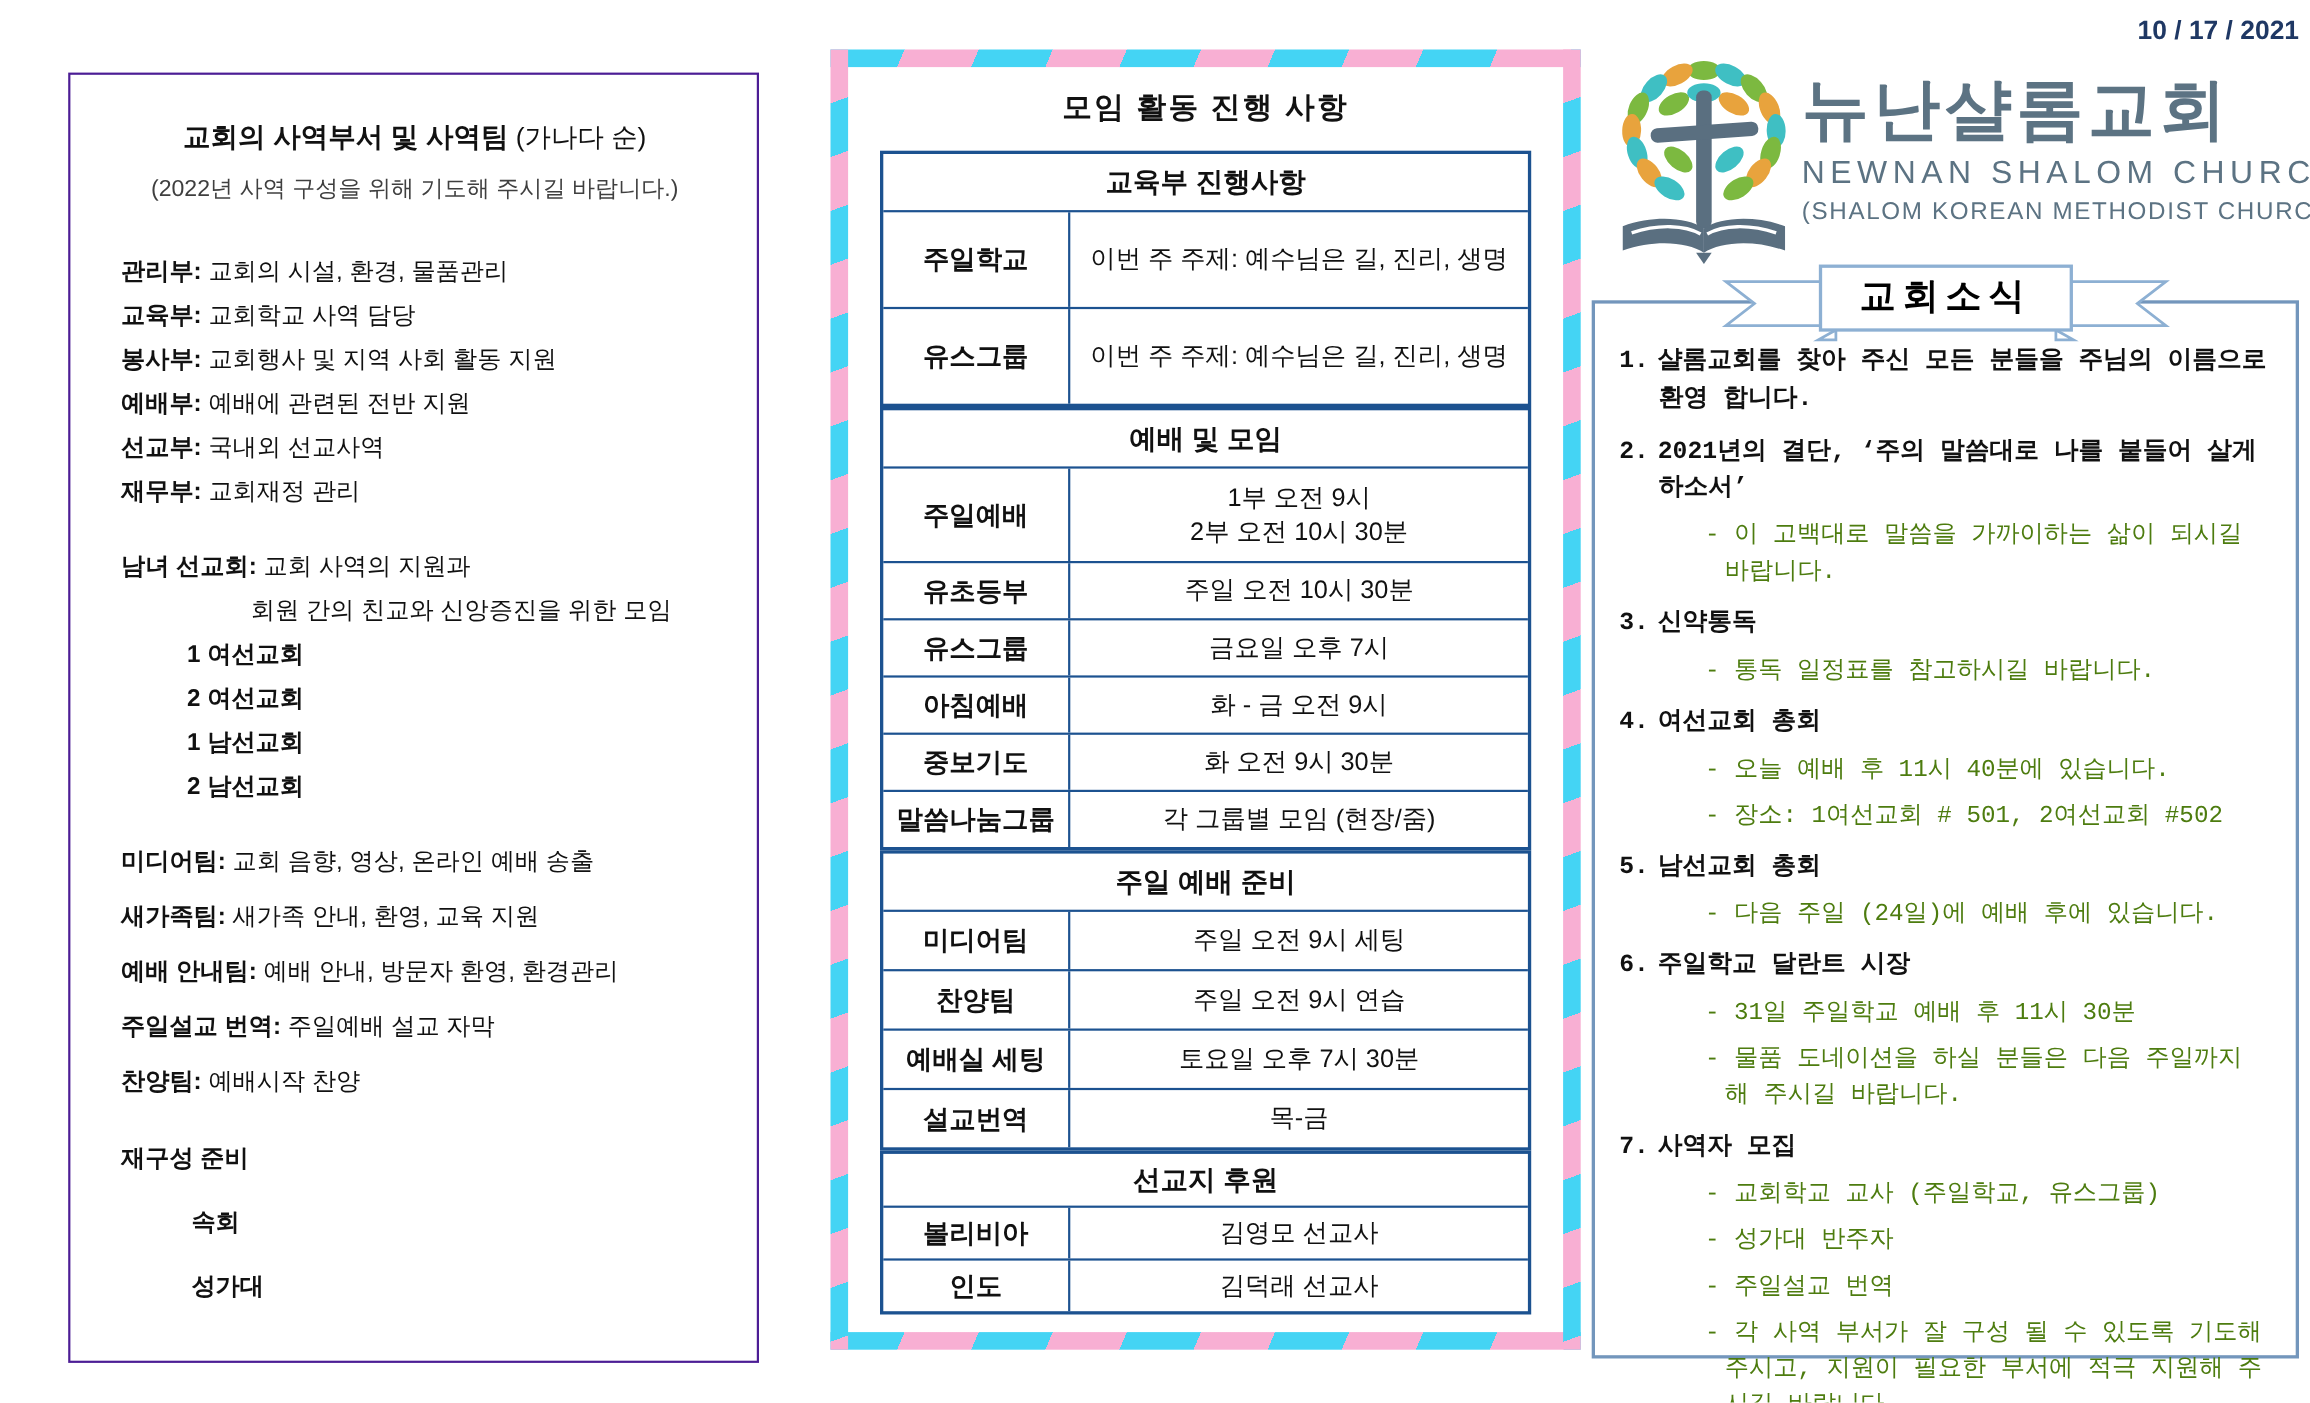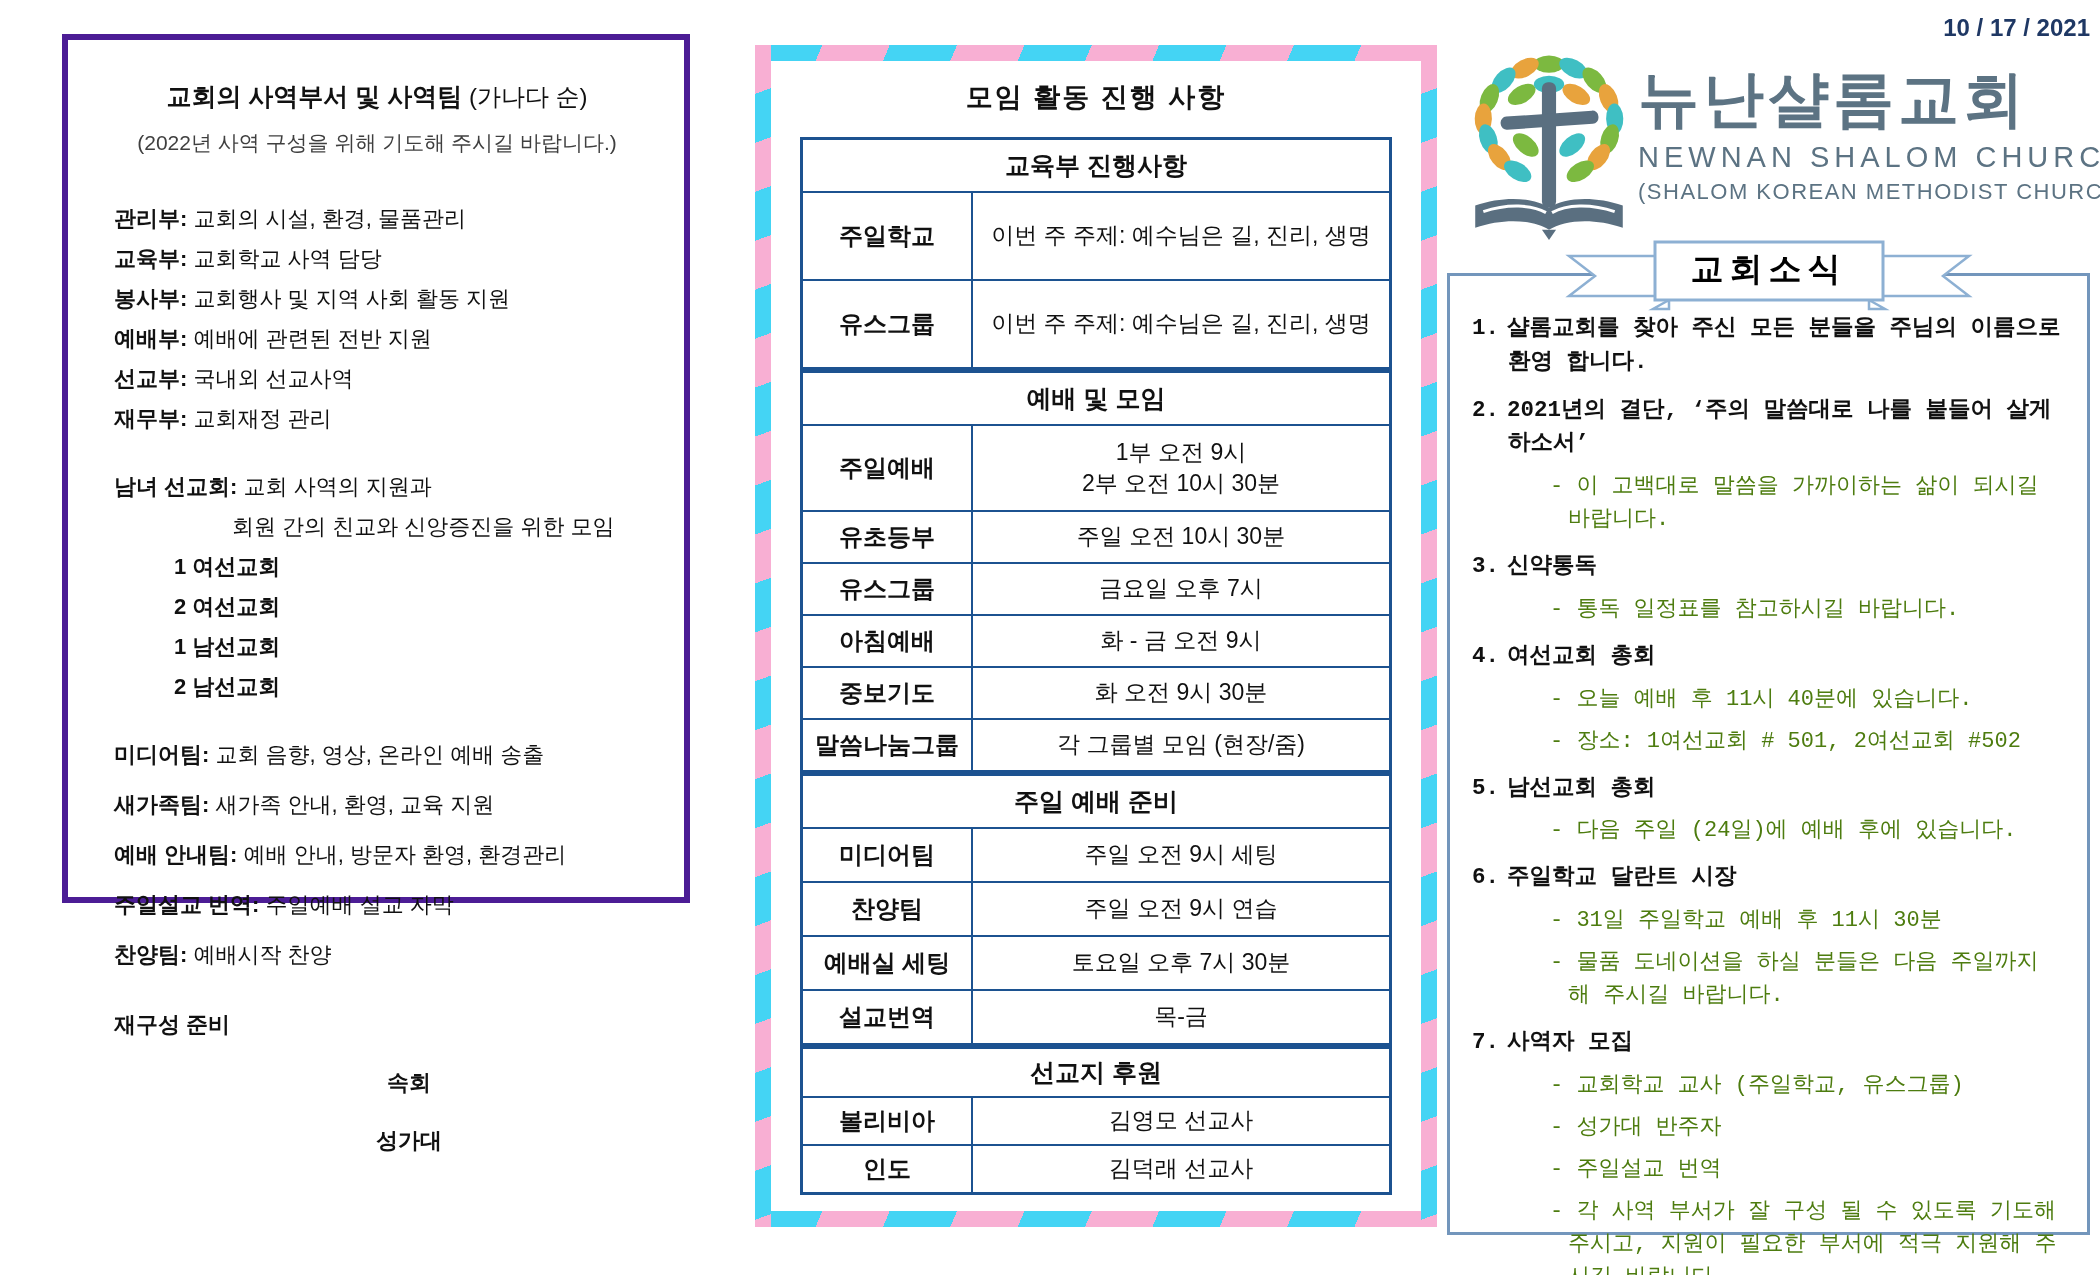--- a/index.html
+++ b/index.html
@@ -2,36 +2,36 @@
 <html><head>
 <meta charset="utf-8">
 <style>
   html,body{margin:0;padding:0;}
   body{
     width:2100px;height:1275px;position:relative;background:#ffffff;
     font-family:"Liberation Sans", sans-serif;color:#111;overflow:hidden;
   }
   
   .panel-left{
-    position:absolute;left:62px;top:34px;width:628px;height:869px;
-    border:6px solid #4c1d95;box-sizing:border-box;padding:34px 44px 0 46px;
+    position:absolute;left:62px;top:66px;width:628px;height:1173px;
+    border:2px solid #4c1d95;box-sizing:border-box;padding:34px 44px 0 46px;
   }
   .lp-title{text-align:center;font-size:25px;margin-top:6px;}
   .lp-title .tb{font-weight:bold;}
   .lp-title .tn{font-weight:normal;font-size:24px;}
   .lp-sub{text-align:center;font-size:21px;color:#3f3f3f;margin-top:16px;}
   .lp-body{margin-top:42px;font-size:22px;line-height:40px;}
   .lp-line .b{font-weight:bold;}
   .indent2{padding-left:118px;}
   .mission-item{padding-left:60px;font-weight:bold;}
   .mission-first{margin-top:28px;}
   .team-line{margin-top:10px;}
   .teams-first{margin-top:28px;}
   .restr-head{margin-top:30px;font-weight:bold;}
-  .restr-item{margin-top:18px;padding-left:64px;font-weight:bold;text-align:center;}
+  .restr-item{margin-top:18px;padding-left:64px;font-weight:bold;}
   
   .panel-mid{position:absolute;left:755px;top:45px;width:682px;height:1182px;background:#fff;}
   .tape{position:absolute;}
   .tape-top,.tape-bottom{left:0;right:0;height:16px;background:repeating-linear-gradient(113deg,#44D4F4 0 62px,#F8AFD3 62px 124px);}
   .tape-top{top:0;}
   .tape-bottom{bottom:0;}
   .tape-left,.tape-right{top:0;bottom:0;width:16px;background:repeating-linear-gradient(160deg,#F8AFD3 0 46px,#44D4F4 46px 92px);}
   .tape-left{left:0;}
   .tape-right{right:0;}
   .mid-content{position:absolute;left:45px;right:45px;top:34px;}

